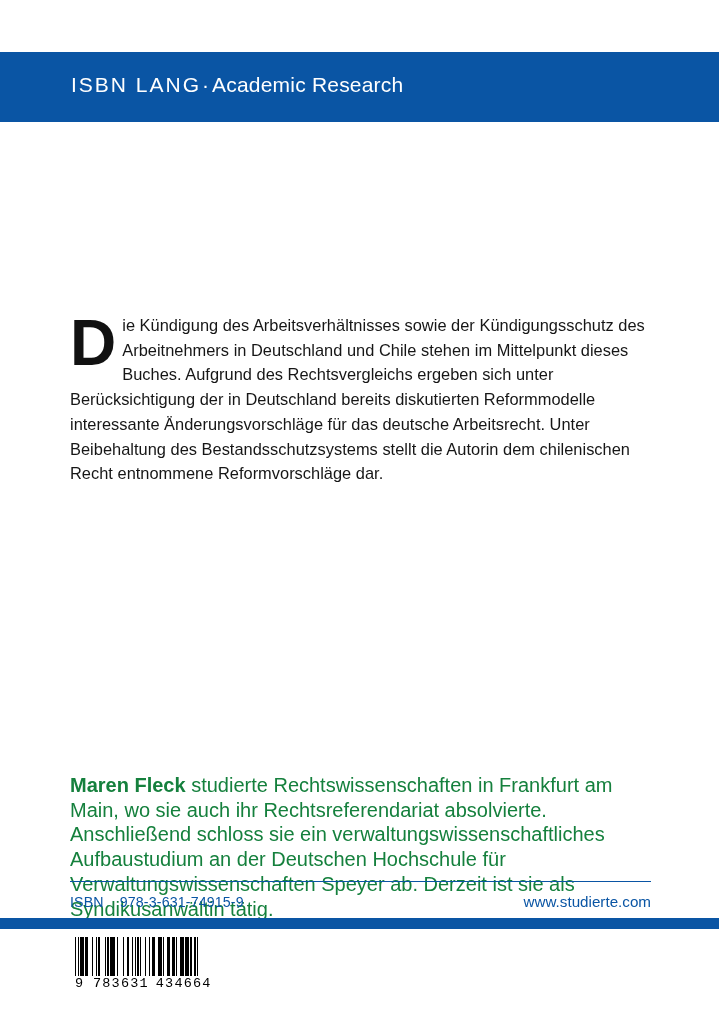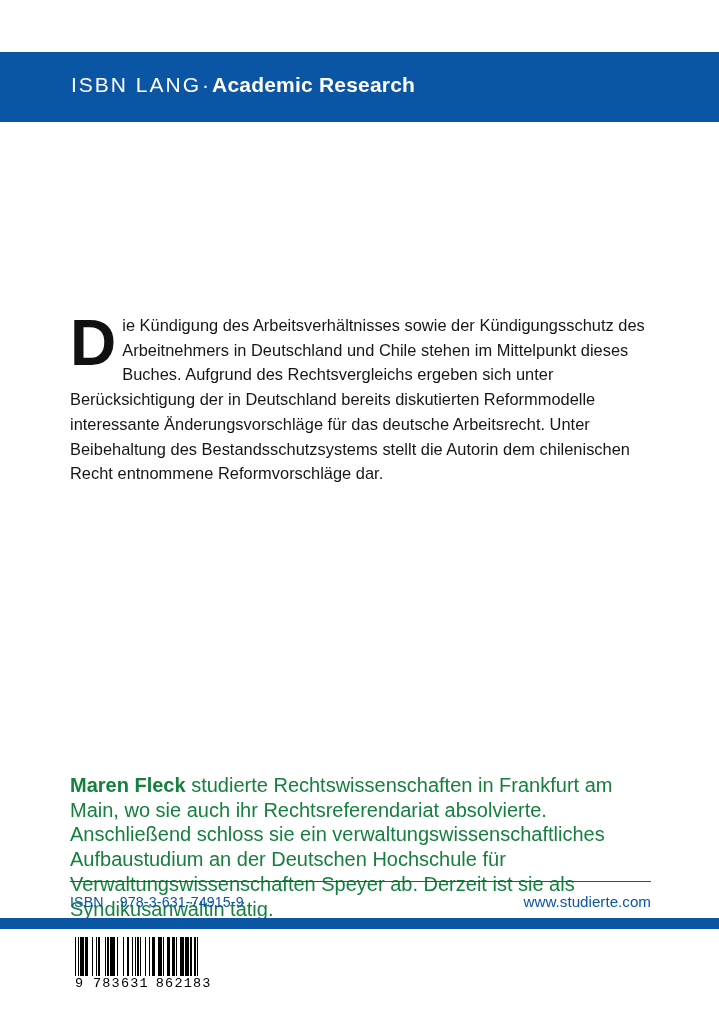--- a/index.html
+++ b/index.html
@@ -50,21 +50,21 @@
   }
   .imprint-brand {
     letter-spacing: 2.0px;
     font-weight: 400;
   }
   .imprint-sep {
     padding: 0 3px 0 1px;
     font-weight: 400;
   }
   .imprint-sub {
-    font-weight: 700;
+    font-weight: 400;
     letter-spacing: 0.2px;
   }
 
   .series-number {
     position: absolute;
     left: 71px;
     top: 19px;
     font-size: 28px;
     line-height: 34px;
     letter-spacing: 0.6px;
@@ -267,17 +267,17 @@
         <i class="sp" style="width: 1.3px;"></i>
         <i class="" style="width: 1.3px;"></i>
         <i class="sp" style="width: 2.6px;"></i>
         <i class="tall" style="width: 1.3px;"></i>
         <i class="sp" style="width: 1.3px;"></i>
         <i class="tall" style="width: 1.3px;"></i>
       </div>
     <div class="barcode-digits">
       <span class="d-lead">9</span>
       <span class="d-left">783631</span>
-      <span class="d-right">862183</span>
+      <span class="d-right">434664</span>
     </div>
   </div>
 
 </div>
 
 </body></html>

